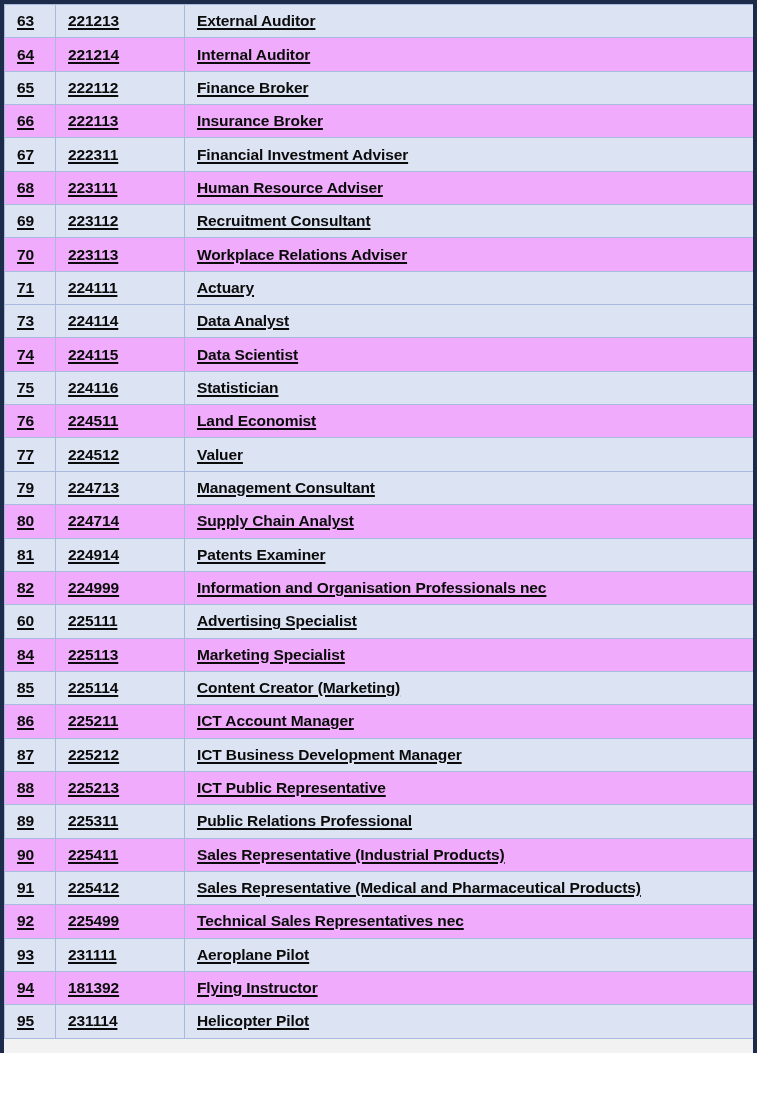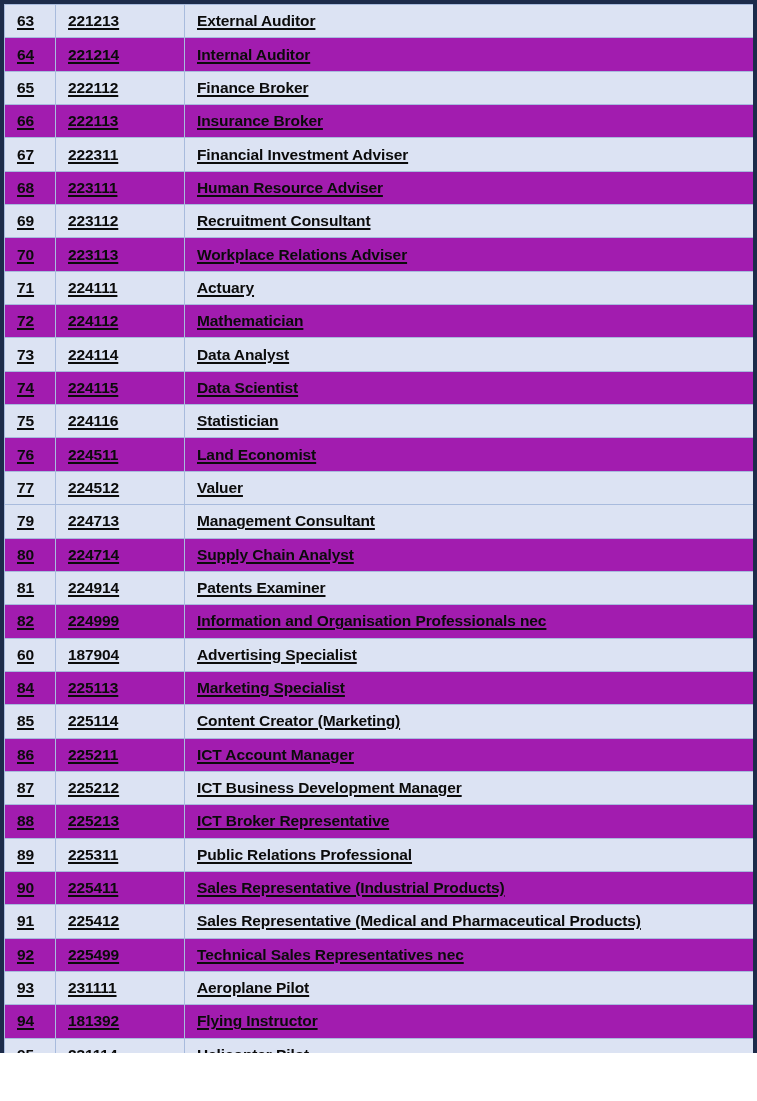--- a/index.html
+++ b/index.html
@@ -62,21 +62,21 @@
     text-decoration: underline;
     text-underline-offset: 2px;
     text-decoration-thickness: 1.5px;
   }
 
   #occupation-table td.cell-name {
   }
 
   
   #occupation-table tr.row-shaded td { background: #dce3f3; }
-  #occupation-table tr.row-plain  td { background: #a21caf; }
+  #occupation-table tr.row-plain  td { background: #f0abfc; }
 </style>
 </head>
 <body>
 
 <div id="page-frame">
   <table id="occupation-table">
     <colgroup>
       <col class="col-index">
       <col class="col-code">
       <col class="col-name">
@@ -120,25 +120,20 @@
         <tr class="row-plain">
           <td class="cell-index"><span class="cell-text">70</span></td>
           <td class="cell-code"><span class="cell-text">223113</span></td>
           <td class="cell-name"><span class="cell-text">Workplace Relations Adviser</span></td>
         </tr>
         <tr class="row-shaded">
           <td class="cell-index"><span class="cell-text">71</span></td>
           <td class="cell-code"><span class="cell-text">224111</span></td>
           <td class="cell-name"><span class="cell-text">Actuary</span></td>
         </tr>
-        <tr class="row-plain">
-          <td class="cell-index"><span class="cell-text">72</span></td>
-          <td class="cell-code"><span class="cell-text">224112</span></td>
-          <td class="cell-name"><span class="cell-text">Mathematician</span></td>
-        </tr>
         <tr class="row-shaded">
           <td class="cell-index"><span class="cell-text">73</span></td>
           <td class="cell-code"><span class="cell-text">224114</span></td>
           <td class="cell-name"><span class="cell-text">Data Analyst</span></td>
         </tr>
         <tr class="row-plain">
           <td class="cell-index"><span class="cell-text">74</span></td>
           <td class="cell-code"><span class="cell-text">224115</span></td>
           <td class="cell-name"><span class="cell-text">Data Scientist</span></td>
         </tr>
@@ -172,21 +167,21 @@
           <td class="cell-code"><span class="cell-text">224914</span></td>
           <td class="cell-name"><span class="cell-text">Patents Examiner</span></td>
         </tr>
         <tr class="row-plain">
           <td class="cell-index"><span class="cell-text">82</span></td>
           <td class="cell-code"><span class="cell-text">224999</span></td>
           <td class="cell-name"><span class="cell-text">Information and Organisation Professionals nec</span></td>
         </tr>
         <tr class="row-shaded">
           <td class="cell-index"><span class="cell-text">60</span></td>
-          <td class="cell-code"><span class="cell-text">187904</span></td>
+          <td class="cell-code"><span class="cell-text">225111</span></td>
           <td class="cell-name"><span class="cell-text">Advertising Specialist</span></td>
         </tr>
         <tr class="row-plain">
           <td class="cell-index"><span class="cell-text">84</span></td>
           <td class="cell-code"><span class="cell-text">225113</span></td>
           <td class="cell-name"><span class="cell-text">Marketing Specialist</span></td>
         </tr>
         <tr class="row-shaded">
           <td class="cell-index"><span class="cell-text">85</span></td>
           <td class="cell-code"><span class="cell-text">225114</span></td>
@@ -198,21 +193,21 @@
           <td class="cell-name"><span class="cell-text">ICT Account Manager</span></td>
         </tr>
         <tr class="row-shaded">
           <td class="cell-index"><span class="cell-text">87</span></td>
           <td class="cell-code"><span class="cell-text">225212</span></td>
           <td class="cell-name"><span class="cell-text">ICT Business Development Manager</span></td>
         </tr>
         <tr class="row-plain">
           <td class="cell-index"><span class="cell-text">88</span></td>
           <td class="cell-code"><span class="cell-text">225213</span></td>
-          <td class="cell-name"><span class="cell-text">ICT Broker Representative</span></td>
+          <td class="cell-name"><span class="cell-text">ICT Public Representative</span></td>
         </tr>
         <tr class="row-shaded">
           <td class="cell-index"><span class="cell-text">89</span></td>
           <td class="cell-code"><span class="cell-text">225311</span></td>
           <td class="cell-name"><span class="cell-text">Public Relations Professional</span></td>
         </tr>
         <tr class="row-plain">
           <td class="cell-index"><span class="cell-text">90</span></td>
           <td class="cell-code"><span class="cell-text">225411</span></td>
           <td class="cell-name"><span class="cell-text">Sales Representative (Industrial Products)</span></td>

